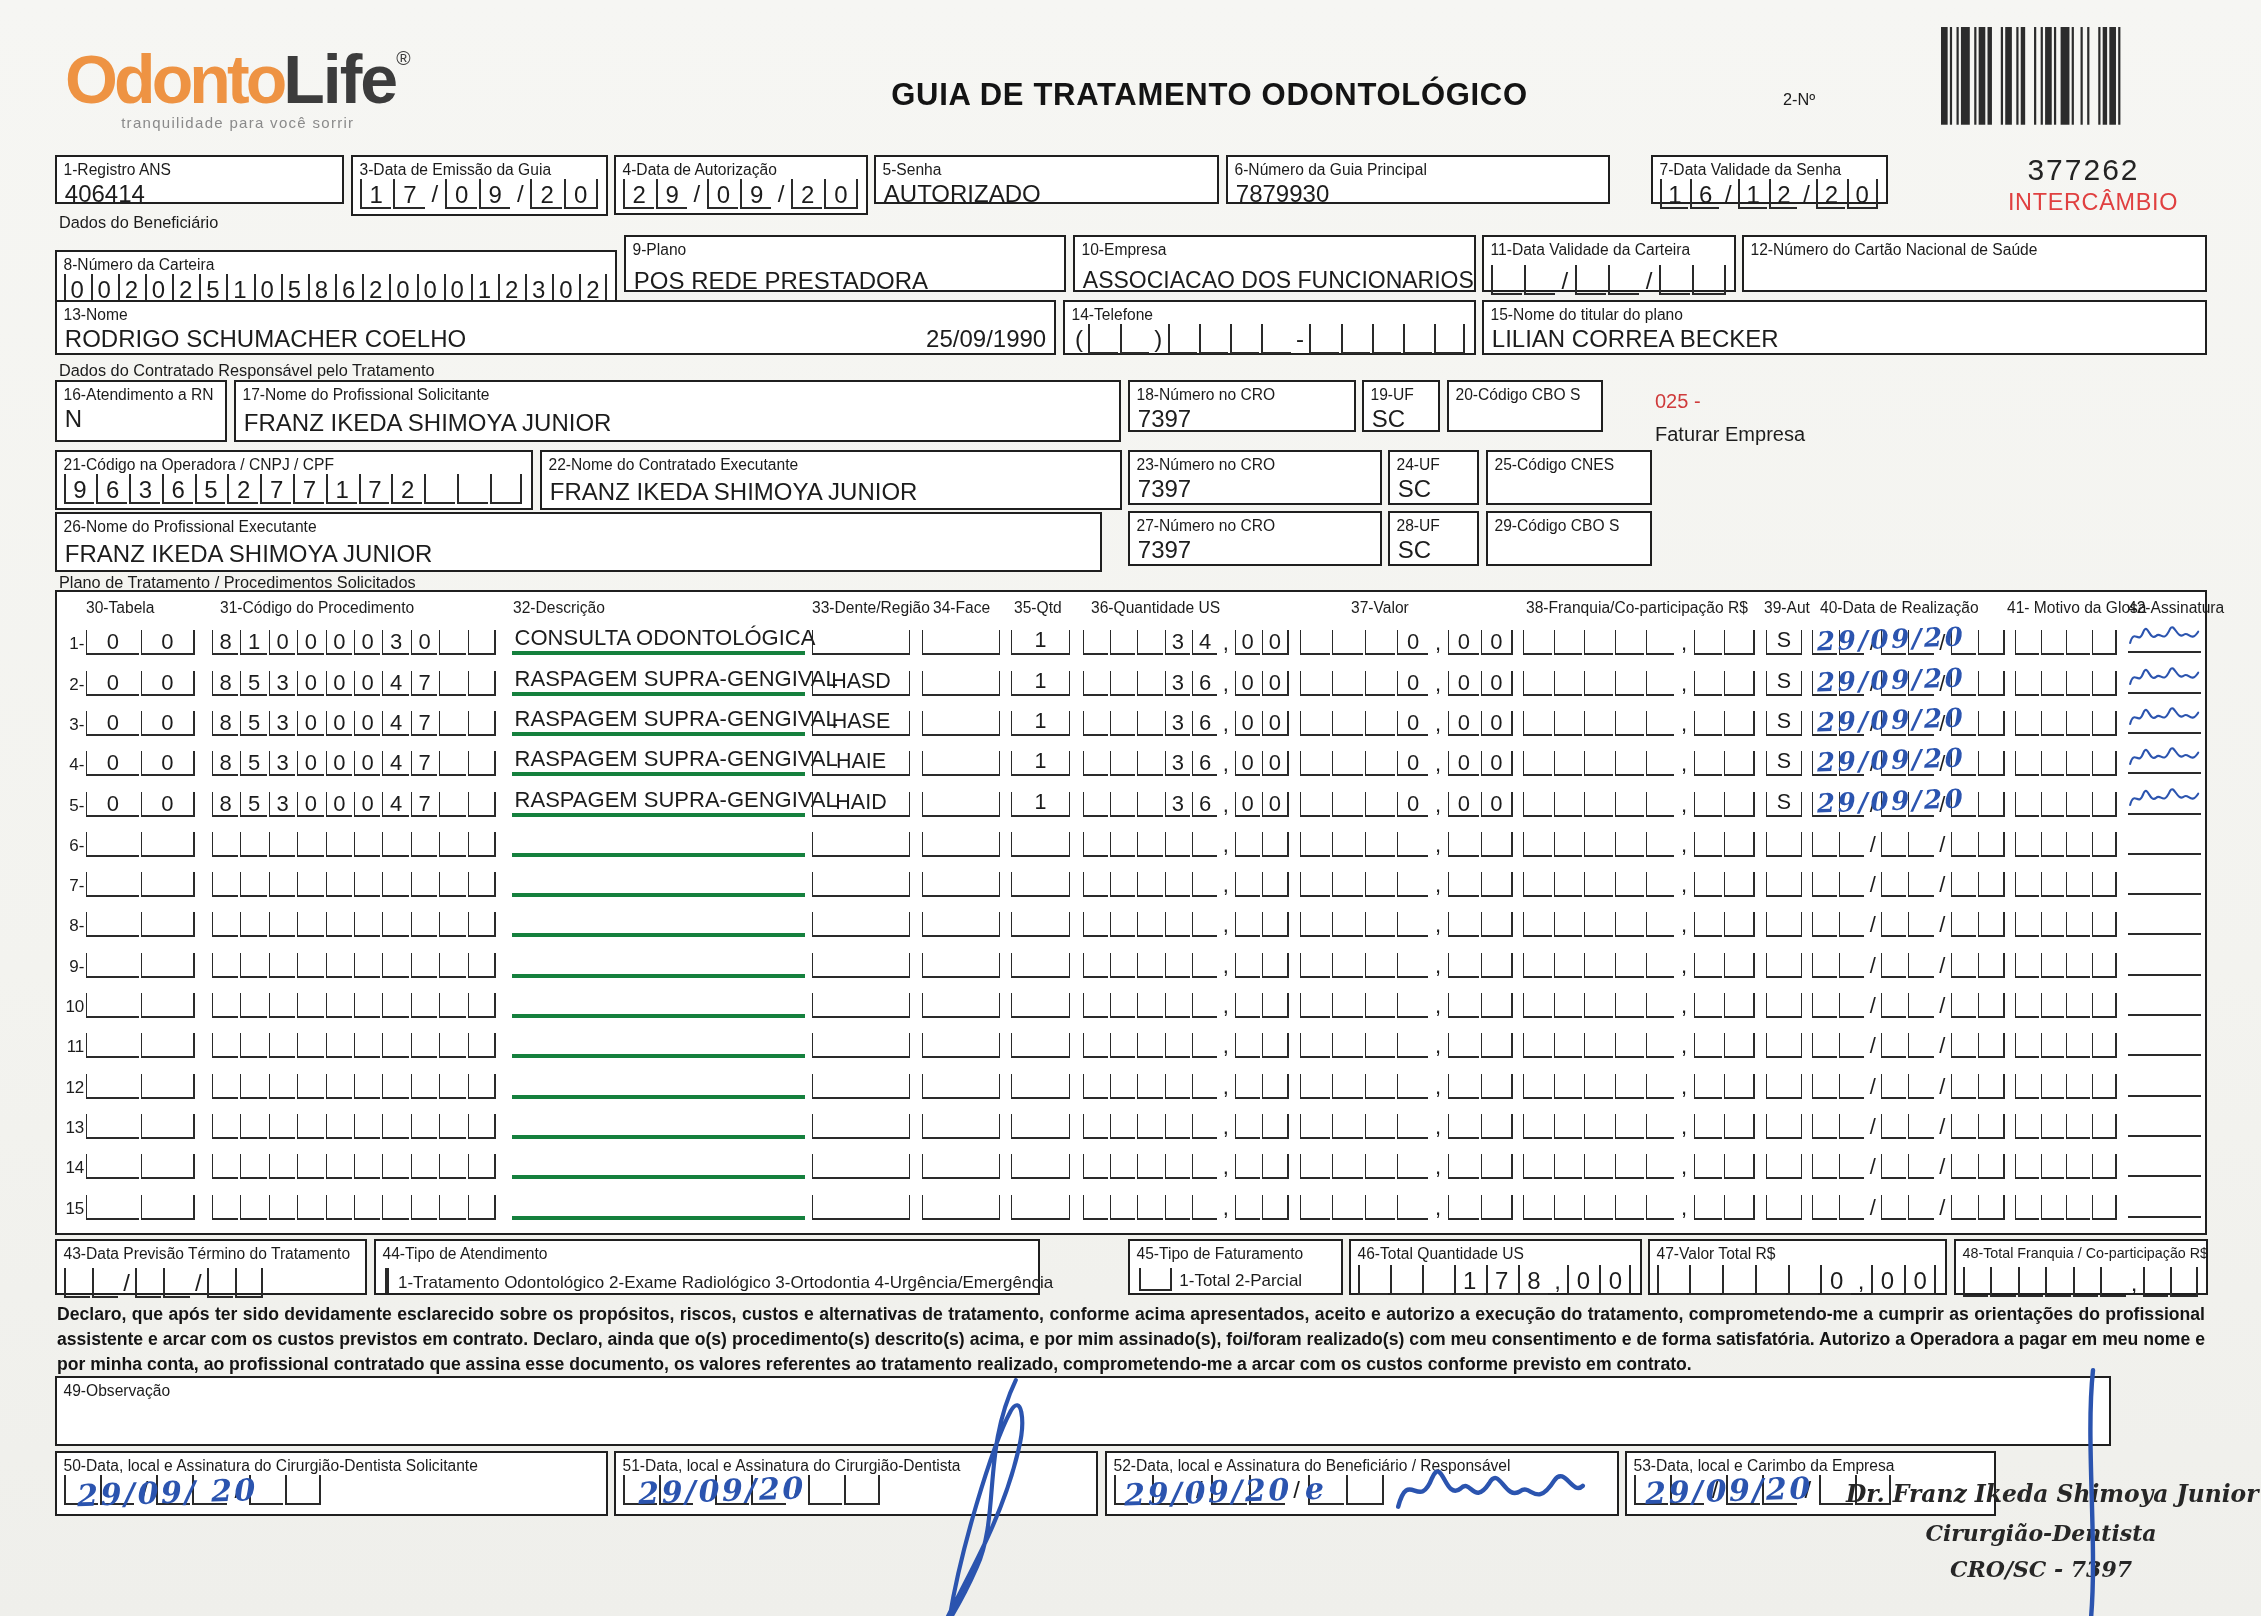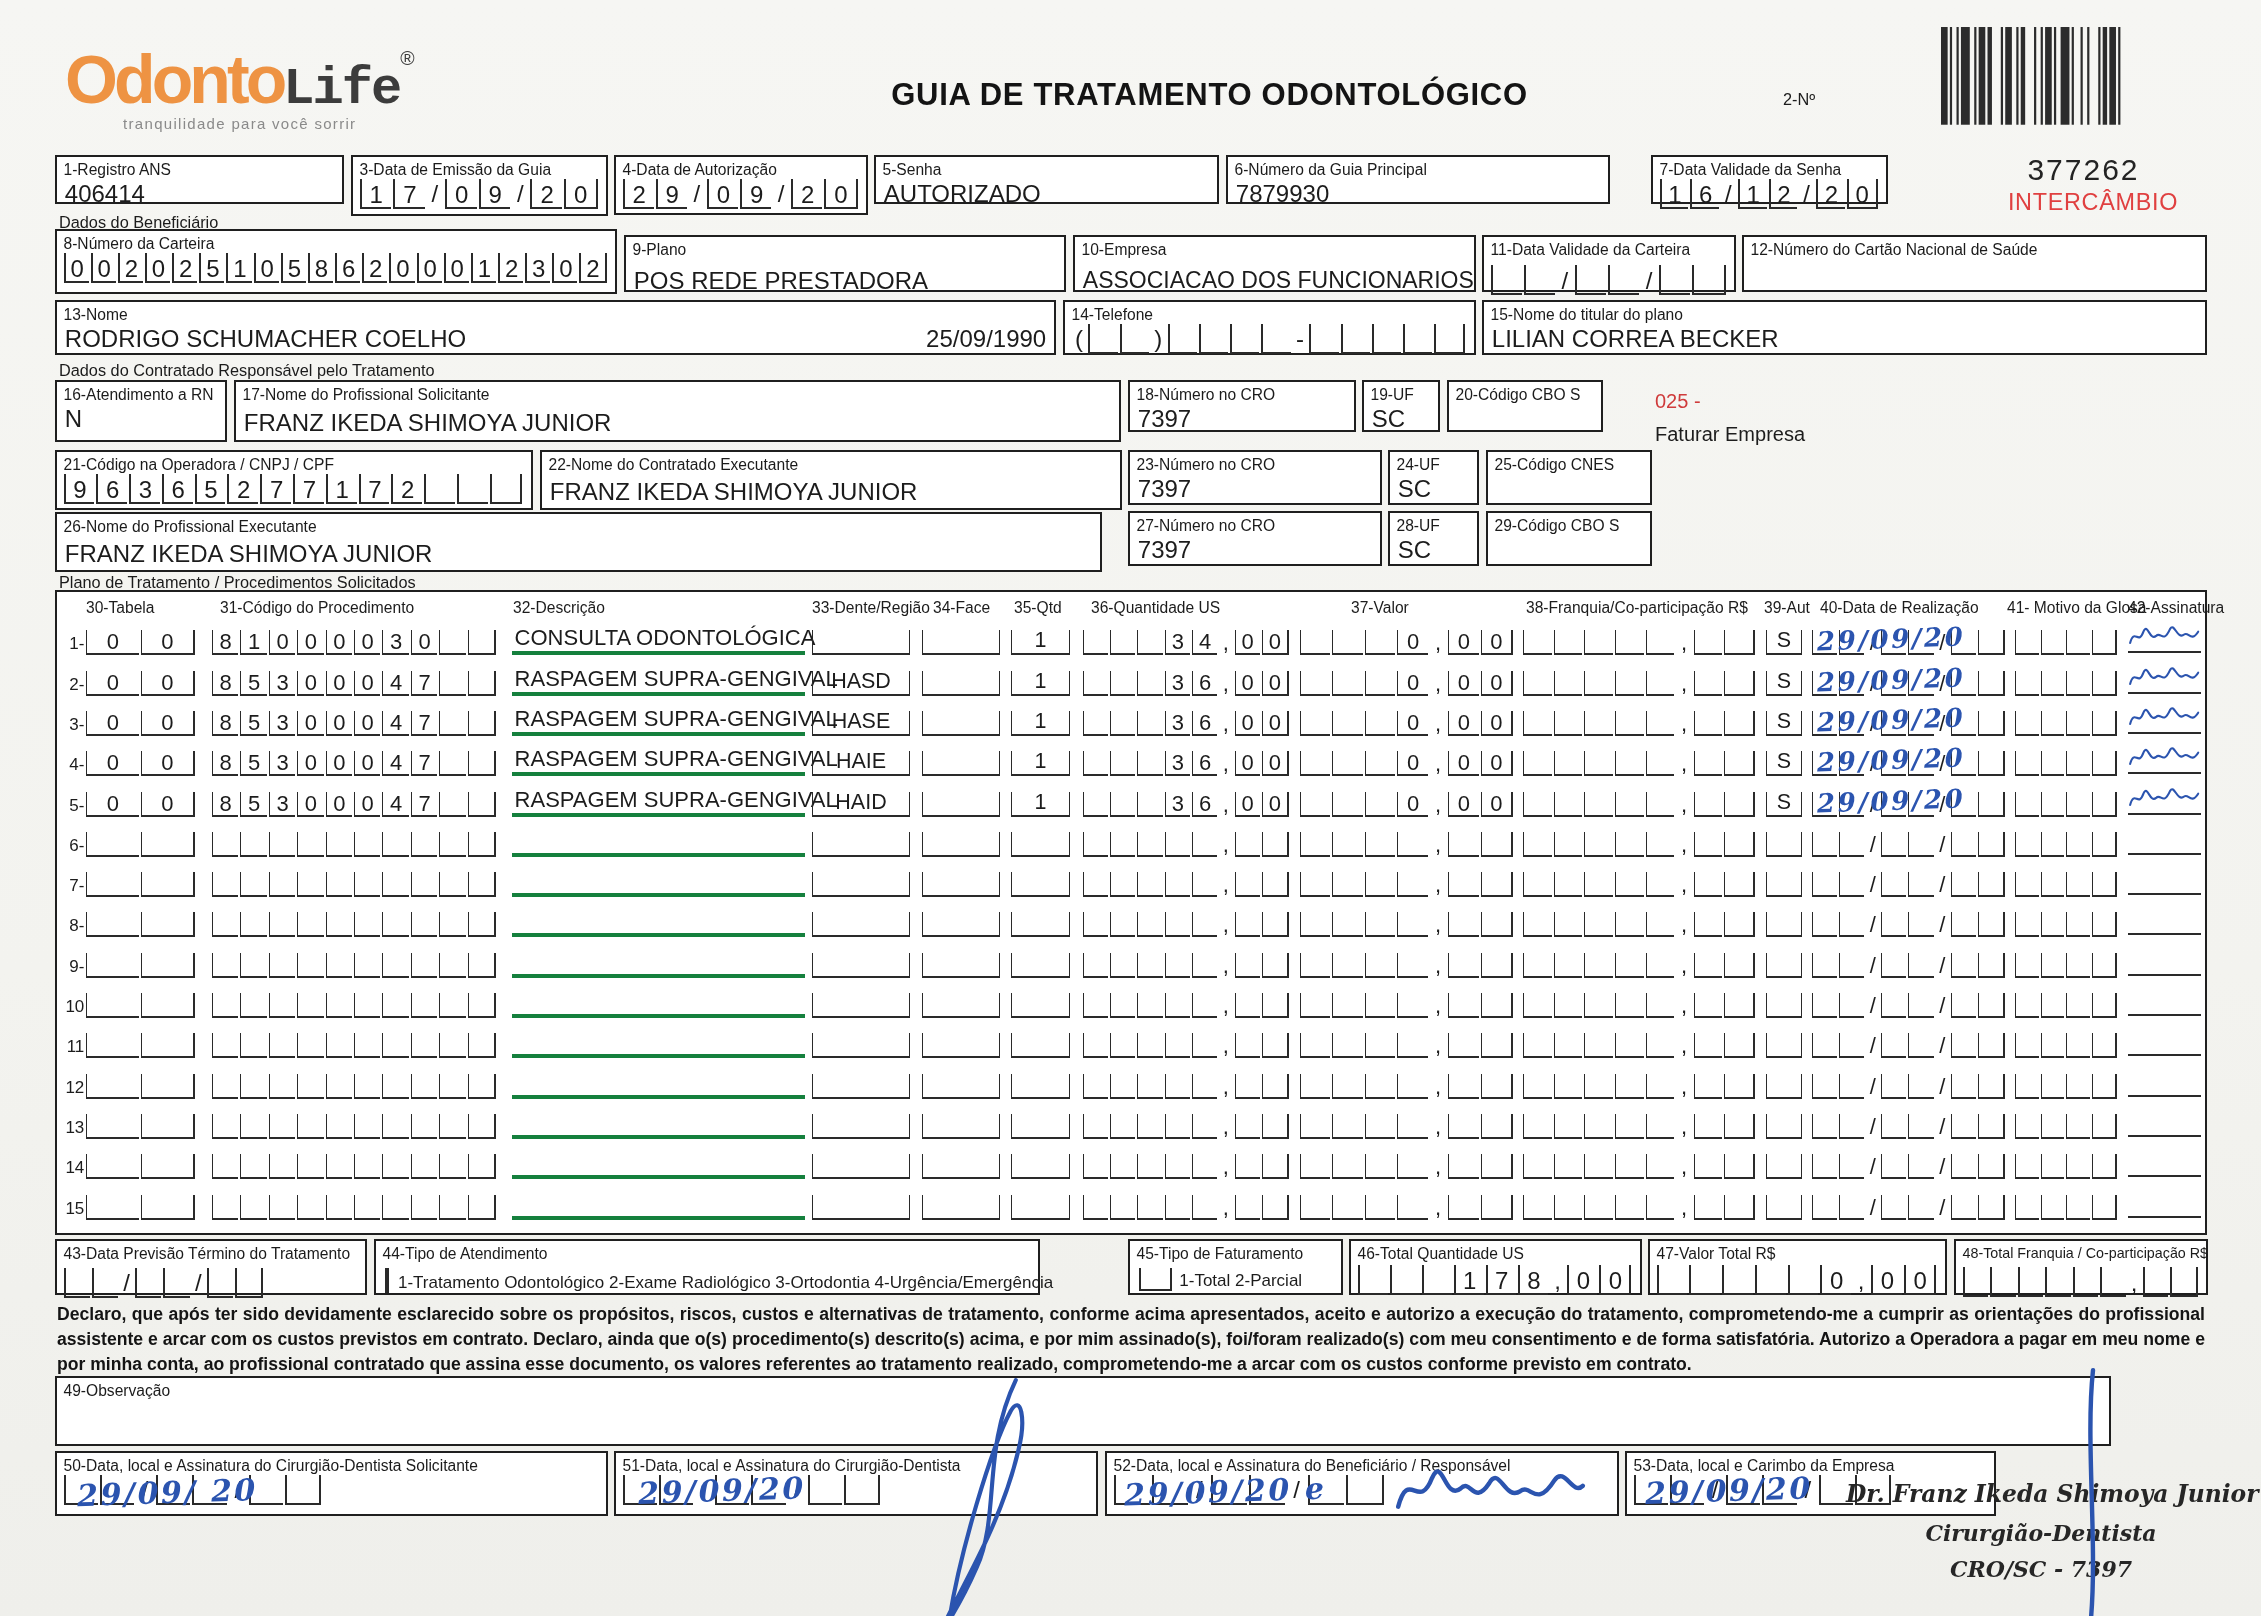--- a/index.html
+++ b/index.html
@@ -23,21 +23,21 @@
   .slot { border-left:2px solid #2a2a2a; border-right:2px solid #2a2a2a; border-bottom:2.6px solid #2a2a2a;
           height:29px; display:flex; align-items:flex-end; justify-content:center; font-size:22px; }
 
   
   .hw { font-family:"DejaVu Serif", serif; font-style:italic; font-weight:bold; color:#2b54af;
         transform:rotate(-2deg); letter-spacing:2.6px; }
 
   
   #logo { position:absolute; left:65px; top:40px; }
   #logo .l1 { font-size:68px; font-weight:bold; color:#ee9343; letter-spacing:-3.9px; }
-  #logo .l2 { font-size:52px; font-weight:bold; color:#3c3c3c; letter-spacing:-2px;font-family:Liberation Mono, monospace; }
+  #logo .l2 { font-size:68px; font-weight:bold; color:#3c3c3c; letter-spacing:-2px; }
   #logo .reg { font-size:19.5px; color:#3c3c3c; vertical-align:38px; }
   #logo .tag { display:block; text-align:center; font-size:15px; color:#8a8a8a; letter-spacing:1.3px; margin-top:-3.9px; }
   #title { position:absolute; left:787px; top:77px; width:845px; text-align:center;
            font-size:31px; font-weight:600; letter-spacing:0.7px; color:#141414; }
   #no-label { position:absolute; left:1783px; top:90px; font-size:16.3px; }
   #barcode { position:absolute; left:1941px; top:27px; }
   #guide-number { position:absolute; left:1976px; top:153px; width:215px; text-align:center;
                   font-size:30px; letter-spacing:2px; color:#232323; }
   #intercambio { position:absolute; left:1976px; top:189px; width:234px; text-align:center;
                  font-size:23.4px; color:#e04040; letter-spacing:0.7px; }
@@ -158,21 +158,21 @@
         <span class="cc">1</span>
         <span class="cc">2</span>
         <span class="cc sep">/</span>
         <span class="cc">2</span>
         <span class="cc">0</span>
       </div>
   </div>
 
   <div class="sec-label" style="left:59px;top:213px">Dados do Beneficiário</div>
 
-  <div class="box" style="left:55px;top:229px;width:562px;height:65px">
+  <div class="box" style="left:55px;top:250px;width:562px;height:65px">
     <span class="lbl">8-Número da Carteira</span>
     <div class="comb">
         <span class="cc">0</span>
         <span class="cc">0</span>
         <span class="cc">2</span>
         <span class="cc">0</span>
         <span class="cc">2</span>
         <span class="cc">5</span>
         <span class="cc">1</span>
         <span class="cc">0</span>

